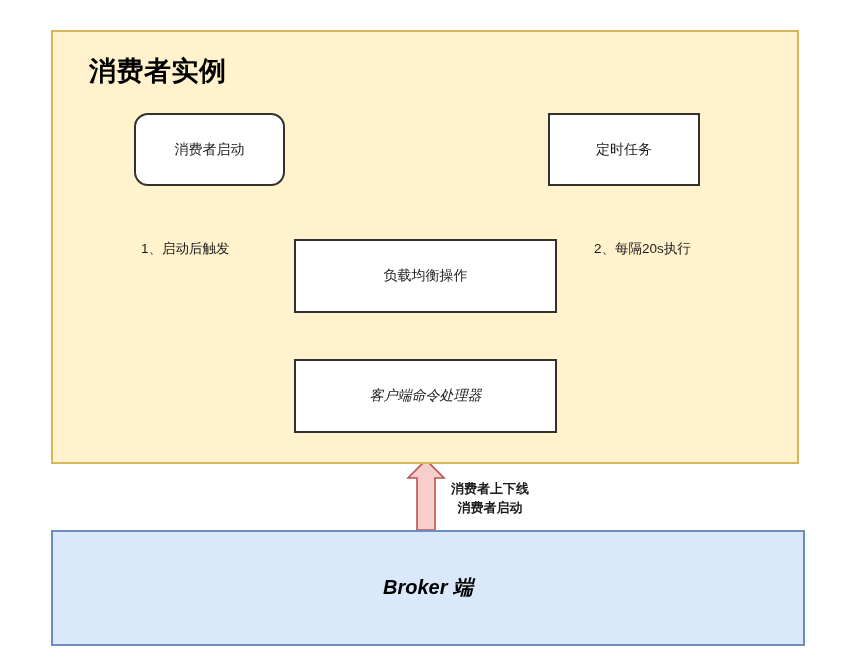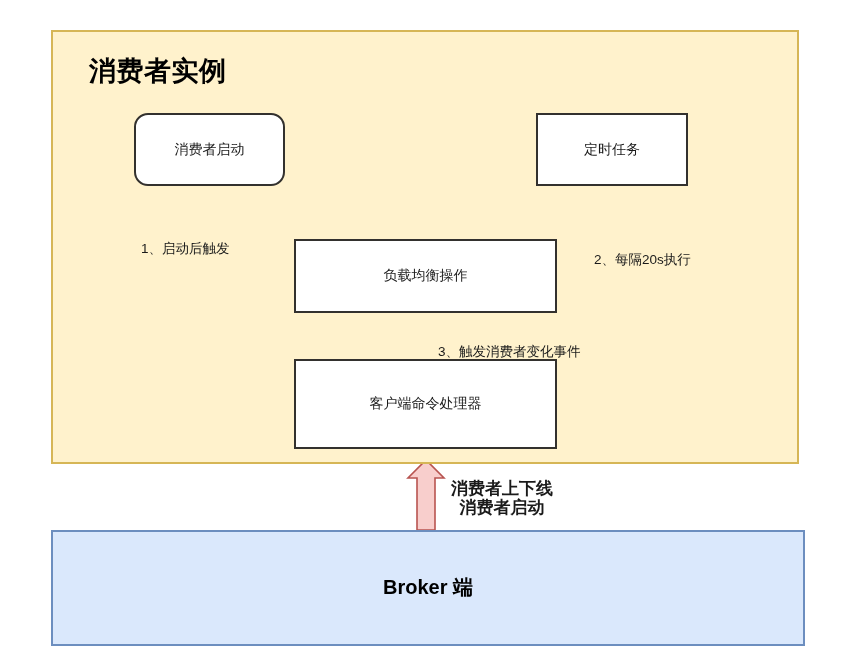--- a/index.html
+++ b/index.html
@@ -53,57 +53,58 @@
     color: #1a1a1a;
   }
   #box-consumer-start {
     left: 134px;
     top: 113px;
     width: 151px;
     height: 73px;
     border-radius: 14px;
   }
   #box-scheduled-task {
-    left: 536px;
+    left: 548px;
     top: 113px;
     width: 152px;
     height: 73px;
   }
   #box-load-balance {
     left: 294px;
     top: 239px;
     width: 263px;
     height: 74px;
   }
   #box-client-handler {
     left: 294px;
     top: 359px;
     width: 263px;
-    height: 90px;
+    height: 74px;
+    font-style: italic;
   }
 
   
   .edge-label {
     font-size: 13.5px;
     color: #1a1a1a;
     white-space: nowrap;
     line-height: 17px;
     margin-top: 24px;
   }
   #label-1 { left: 141px; top: 216px; }
-  #label-2 { left: 594px; top: 227px; }
+  #label-2 { left: 594px; top: 216px; }
   #label-3 {
     left: 438px;
     top: 319px;
     text-align: center;
   }
   #label-notify {
     left: 451px;
     top: 479px;
-    font-size: 17px;
+    font-size: 13px;
     font-weight: bold;
     color: #1a1a1a;
     text-align: center;
     line-height: 19px;
     white-space: nowrap;
   }
 
   
   #broker-container {
     left: 51px;
@@ -114,20 +115,21 @@
     border: 2px solid #6c8ebf;
   }
   #broker-title {
     left: 51px;
     top: 574px;
     width: 754px;
     text-align: center;
     font-size: 20px;
     font-weight: bold;
     color: #000000;
+    font-style: italic;
   }
 </style>
 </head>
 <body>
 
 <svg id="canvas" viewBox="0 0 851 669" xmlns="http://www.w3.org/2000/svg">
   <defs>
     <marker id="arrowhead" markerWidth="10" markerHeight="10" refX="4.5" refY="6.2" orient="auto" markerUnits="userSpaceOnUse">
       <path d="M0.4,0 L8.6,0 L4.5,7.2 Z" fill="#33312e"></path>
     </marker>
@@ -168,21 +170,20 @@
 
 <div class="abs proc-box" id="box-client-handler">
   <span>客户端命令处理器</span>
 </div>
 
 <div class="abs edge-label" id="label-1">1、启动后触发</div>
 
 <div class="abs edge-label" id="label-2">2、每隔20s执行</div>
 
 <div class="abs edge-label" id="label-3">
-  <div>3、触发消费者变化事件</div>
 </div>
 
 <div class="abs" id="label-notify">
   <div>消费者上下线</div>
   <div>消费者启动</div>
 </div>
 
 <div class="abs" id="broker-container"></div>
 <div class="abs" id="broker-title">Broker 端</div>
 

